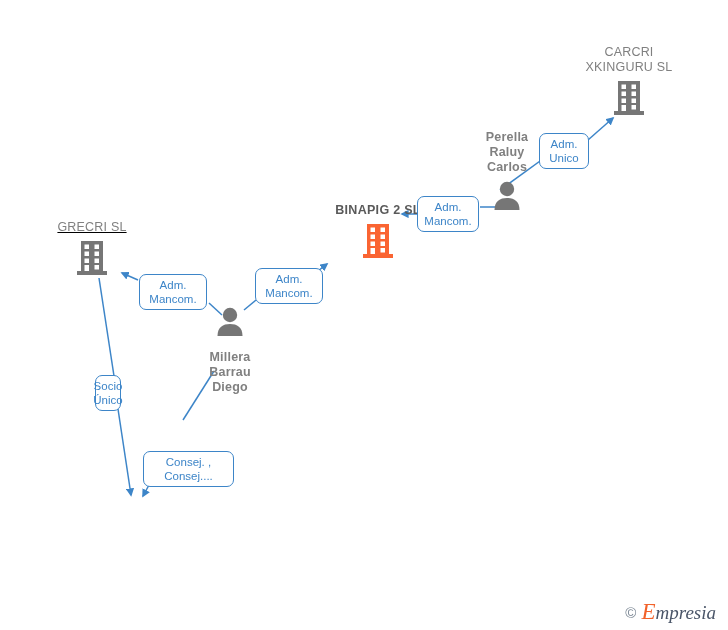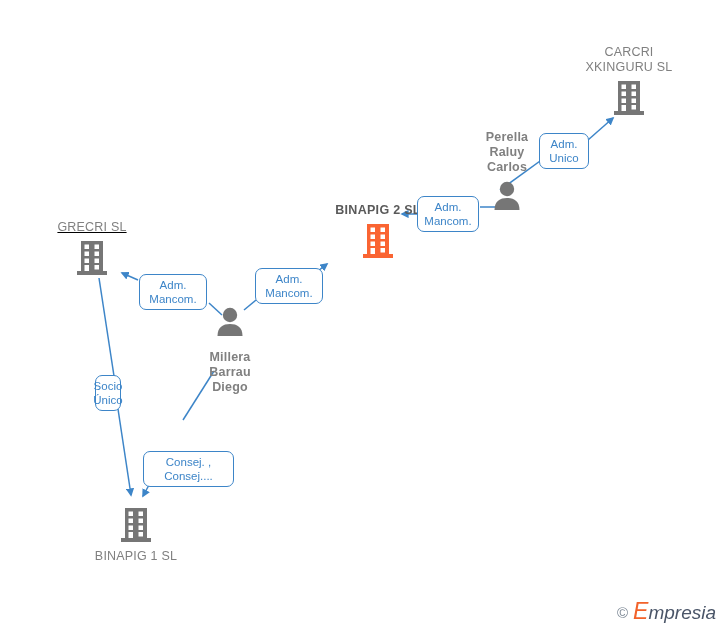--- a/index.html
+++ b/index.html
@@ -89,21 +89,21 @@
     align-items: center;
     gap: 5px;
     user-select: none;
   }
   #watermark .copy {
     color: #7b8794;
     font-size: 15px;
     line-height: 15px;
   }
   #watermark .brand {
-    font-family: Liberation Sans, sans-serif;
+    font-family: Liberation Serif, serif;
     font-style: italic;
     font-size: 19px;
     line-height: 19px;
     color: #4a5568;
   }
   #watermark .brand .cap {
     color: #f2622a;
     font-size: 23px;
   }
 </style>
@@ -210,37 +210,20 @@
       <svg class="icon-person" width="30" height="30" viewBox="0 0 30 30" xmlns="http://www.w3.org/2000/svg">
         <circle cx="15" cy="9" r="7.2" fill="#767676"></circle>
         <path d="M 2.5 30 C 2.5 21 8 18 15 18 C 22 18 27.5 21 27.5 30 Z" fill="#767676"></path>
       </svg>
     </div>
     <div class="node-label person" style="margin-top:14px;">Millera
 Barrau
 Diego</div>
   </div>
 
-  <div class="node" style="left:61px; top:508px;">
-    <div class="icon-wrap">
-      <svg class="icon-company" width="30" height="34" viewBox="0 0 30 34" xmlns="http://www.w3.org/2000/svg">
-        <rect x="4" y="0" width="22" height="30" fill="#767676"></rect>
-        <rect x="0" y="30" width="30" height="4" fill="#767676"></rect>
-        <rect x="7.5" y="3.5" width="4.5" height="4.5" fill="#ffffff"></rect>
-        <rect x="17.5" y="3.5" width="4.5" height="4.5" fill="#ffffff"></rect>
-        <rect x="7.5" y="10.5" width="4.5" height="4.5" fill="#ffffff"></rect>
-        <rect x="17.5" y="10.5" width="4.5" height="4.5" fill="#ffffff"></rect>
-        <rect x="7.5" y="17.5" width="4.5" height="4.5" fill="#ffffff"></rect>
-        <rect x="17.5" y="17.5" width="4.5" height="4.5" fill="#ffffff"></rect>
-        <rect x="7.5" y="24" width="4.5" height="6" fill="#ffffff"></rect>
-        <rect x="17.5" y="24" width="4.5" height="4.5" fill="#ffffff"></rect>
-      </svg>
-    </div>
-    <div class="node-label" style="margin-top:7px;">BINAPIG 1 SL</div>
-  </div>
 
   <div class="rel-box" style="left:539px; top:133px; width:50px; height:36px;">Adm.
 Unico</div>
 
   <div class="rel-box" style="left:417px; top:196px; width:62px; height:36px;">Adm.
 Mancom.</div>
 
   <div class="rel-box" style="left:139px; top:274px; width:68px; height:36px;">Adm.
 Mancom.</div>
 

